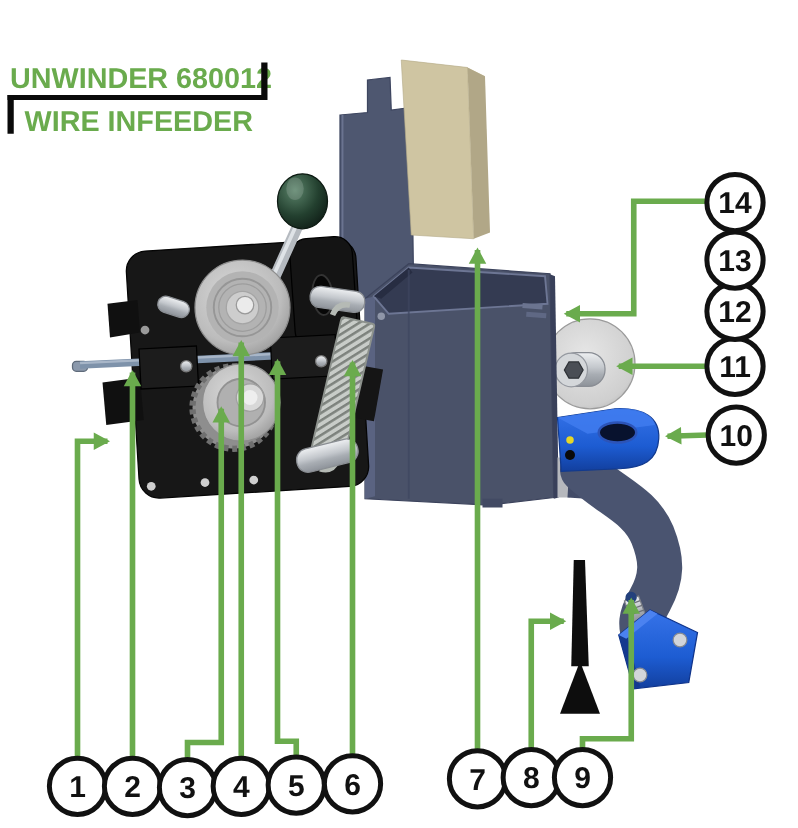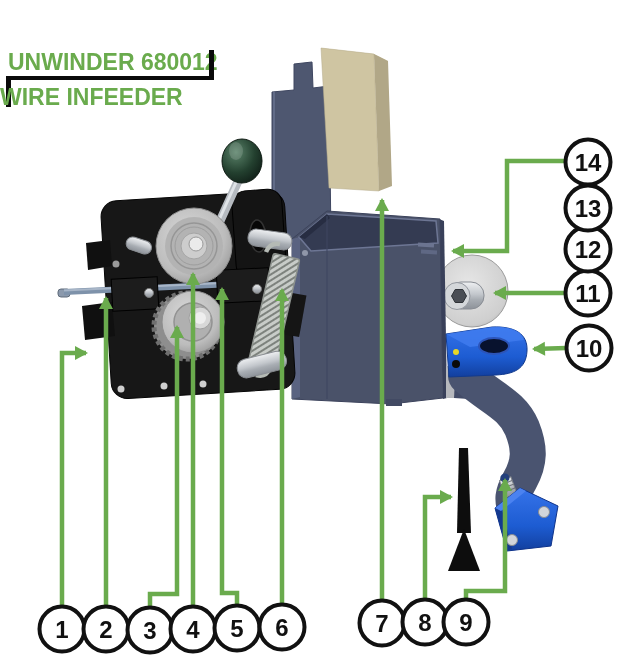--- a/index.html
+++ b/index.html
@@ -5,21 +5,21 @@
   html,body{margin:0;padding:0;background:#ffffff;}
   .stage{
     position:relative;width:638px;height:662px;background:#ffffff;
     font-family:"Liberation Sans", sans-serif;overflow:hidden;
   }
   .stage svg{position:absolute;left:0;top:0;}
   .title-block{position:absolute;left:0;top:0;width:240px;height:120px;}
   .title-line{position:absolute;font-weight:bold;font-size:23px;letter-spacing:0px;
     color:#6AAB4D;white-space:nowrap;}
   .title-line1{left:8px;top:49px;}
-  .title-line2{left:0px;top:84px;width:222px;}
+  .title-line2{left:0px;top:84px;width:222px;text-align:center;}
   .bracket{position:absolute;background:#0a0a0a;}
   .bracket-h{left:6px;top:76px;width:207px;height:4px;}
   .bracket-vr{left:209px;top:50px;width:5px;height:30px;}
   .bracket-vl{left:6px;top:76px;width:5px;height:31px;}
   .callout-num{font-family:"Liberation Sans",sans-serif;font-weight:bold;font-size:24px;fill:#111111;}
 </style>
 </head>
 <body>
 
 <div class="stage">

